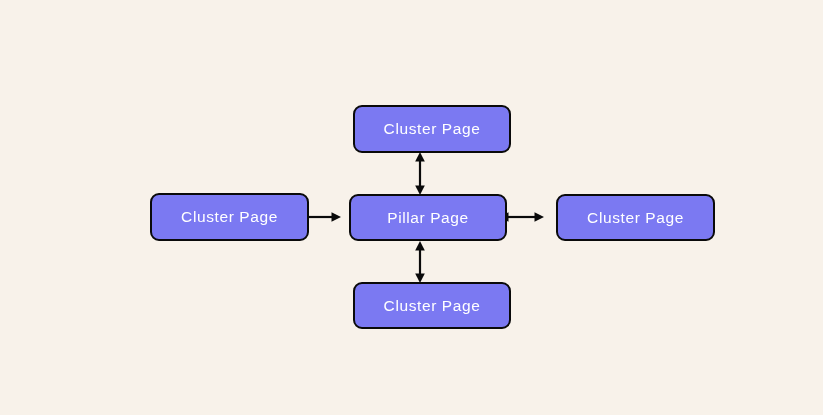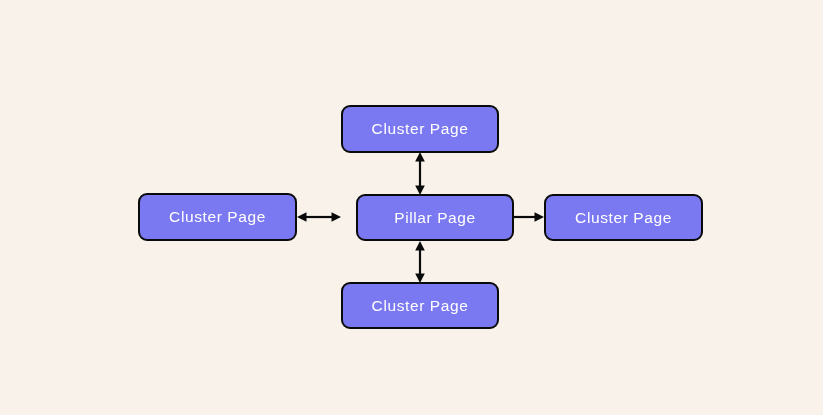--- a/index.html
+++ b/index.html
@@ -21,20 +21,21 @@
   }
   .node {
     position: absolute;
     box-sizing: border-box;
     background: #7b79f2;
     border: 2.5px solid #0a0a0a;
     border-radius: 9px;
     display: flex;
     align-items: center;
     justify-content: center;
+    margin-left: 12px;
   }
   .node-label {
     color: #ffffff;
     font-family: "Liberation Sans", sans-serif;
     font-size: 15.5px;
     font-weight: 400;
     letter-spacing: 0.6px;
     white-space: nowrap;
     line-height: 1;
   }
@@ -80,21 +81,21 @@
   </svg>
 
   <div class="node" style="left:341px; top:105px; width:158px; height:48px;">
     <span class="node-label">Cluster Page</span>
   </div>
 
   <div class="node" style="left:138px; top:193px; width:159px; height:48px;">
     <span class="node-label">Cluster Page</span>
   </div>
 
-  <div class="node" style="left:356px; top:194px; width:158px; height:47px;">
+  <div class="node" style="left:337px; top:194px; width:158px; height:47px;">
     <span class="node-label">Pillar Page</span>
   </div>
 
   <div class="node" style="left:544px; top:194px; width:159px; height:47px;">
     <span class="node-label">Cluster Page</span>
   </div>
 
   <div class="node" style="left:341px; top:282px; width:158px; height:47px;">
     <span class="node-label">Cluster Page</span>
   </div>

